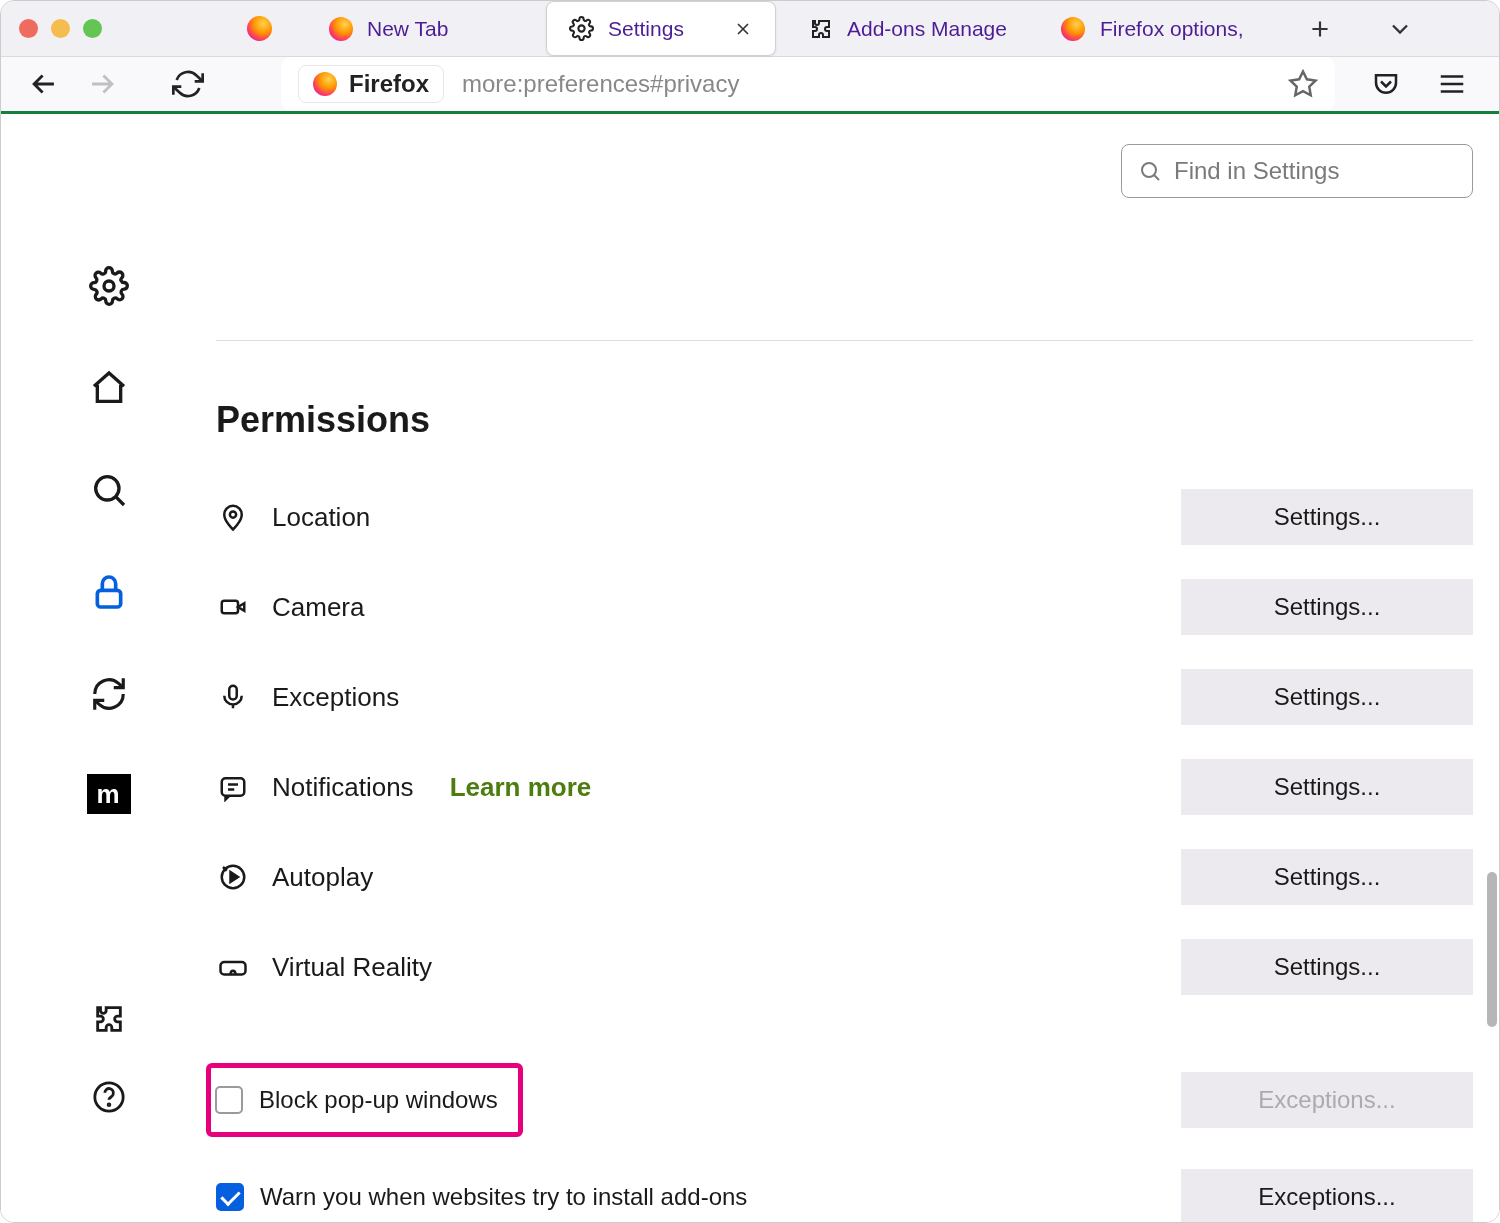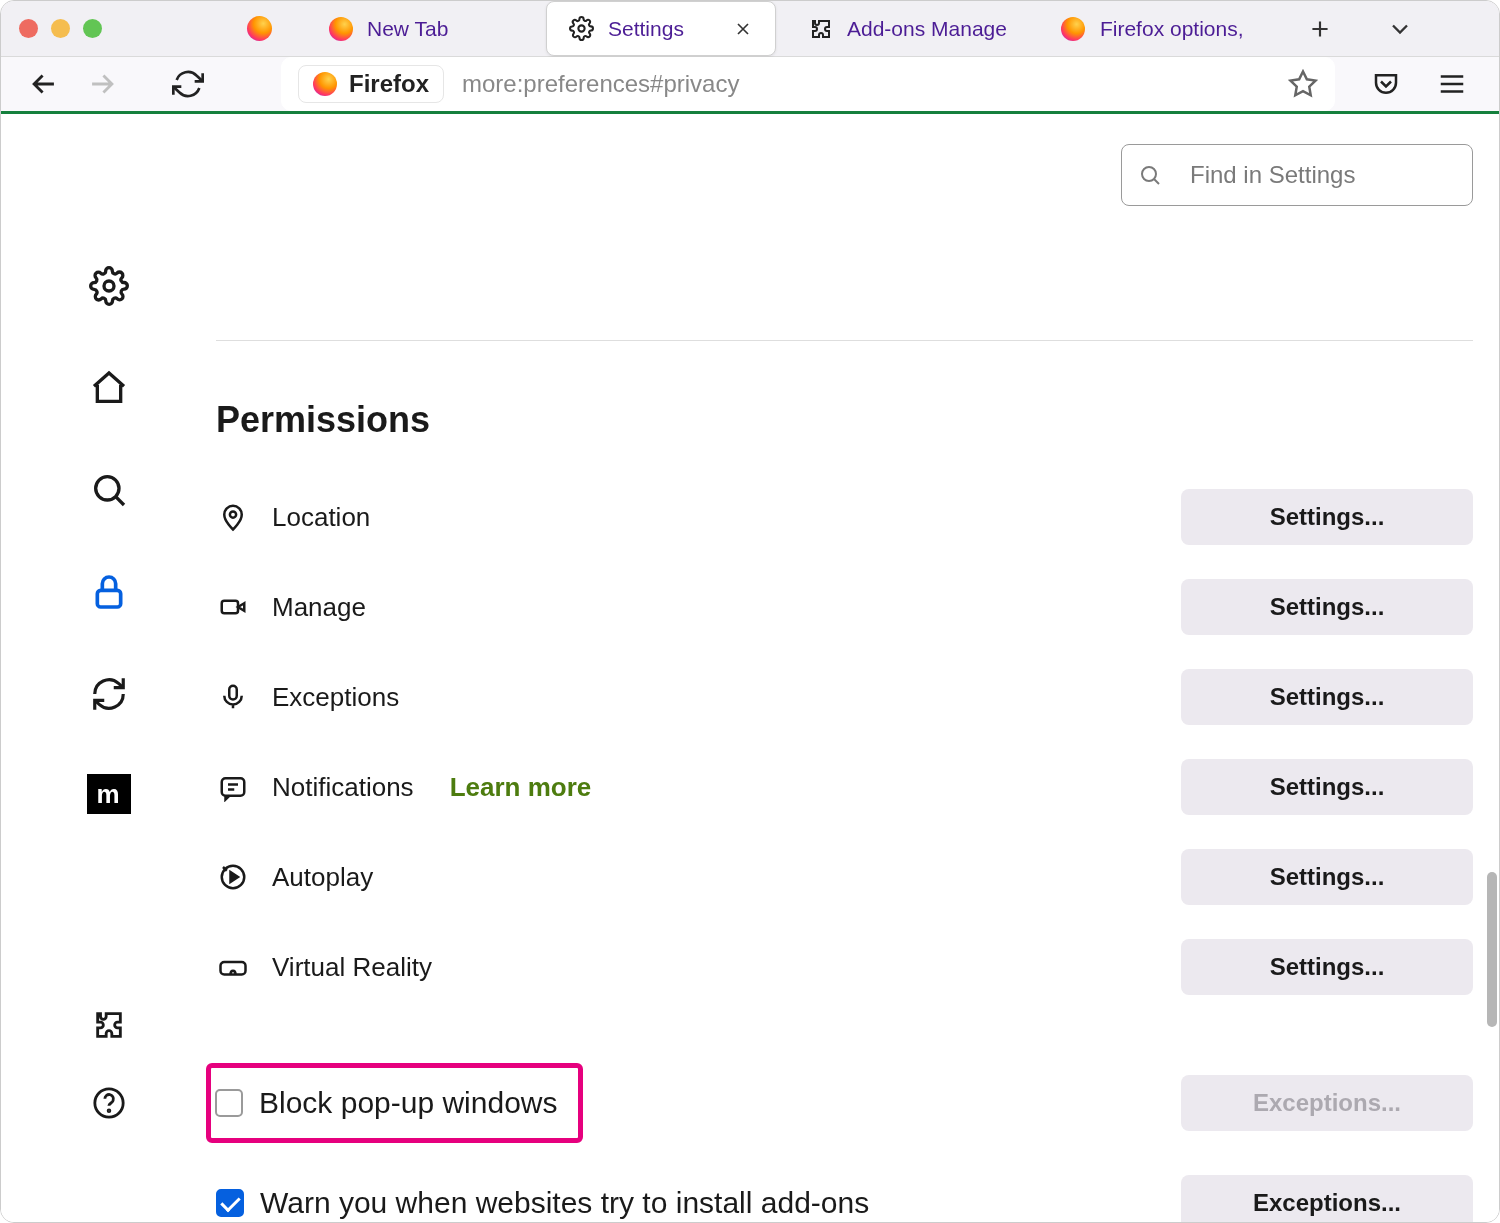--- a/index.html
+++ b/index.html
@@ -35,39 +35,39 @@
 
   
   .content { flex: 1; display: flex; position: relative; background: #fff; }
   .sidebar { width: 215px; display: flex; flex-direction: column; align-items: center; padding-top: 150px; gap: 58px; }
   .side-icon { width: 44px; height: 44px; display: flex; align-items: center; justify-content: center; color: #1a1a1a; }
   .side-icon.active { color: #0560df; }
   .side-bottom { margin-top: auto; padding-bottom: 110px; display: flex; flex-direction: column; gap: 42px; align-items: center; }
   .mozilla-badge { width: 44px; height: 40px; background: #000; color: #fff; font-weight: 700; font-size: 26px; display: flex; align-items: center; justify-content: center; letter-spacing: 1px; }
 
   .main { flex: 1; padding: 40px 26px 0 0; position: relative; }
-  .search-box { position: absolute; top: 30px; right: 26px; width: 352px; height: 62px; border: 1.5px solid #9a9a9a; border-radius: 8px; display: flex; align-items: center; padding: 0 16px; gap: 28px; color: #7a7a7a; font-size: 24px; }
+  .search-box { position: absolute; top: 30px; right: 26px; width: 352px; height: 54px; border: 1.5px solid #9a9a9a; border-radius: 8px; display: flex; align-items: center; padding: 0 16px; gap: 12px; color: #7a7a7a; font-size: 24px; }
 
   .divider { height: 1px; background: #dedede; margin: 186px 0 58px 0; }
   h2.section { font-size: 36px; font-weight: 700; color: #1a1a1a; margin-bottom: 48px; }
 
   .perm-list { display: flex; flex-direction: column; gap: 34px; }
   .perm-row { display: flex; align-items: center; gap: 22px; }
   .perm-row .icon { width: 34px; height: 34px; display: inline-flex; align-items: center; justify-content: center; color: #1a1a1a; }
   .perm-row .label { font-size: 26px; color: #1a1a1a; }
   .perm-row .link { font-size: 26px; color: #4d7c0f; margin-left: 14px; font-weight: bold; }
-  .settings-btn { margin-left: auto; background: #ece9ef; border: none; border-radius: 8px; height: 56px; padding: 0 30px; font-size: 24px; font-weight: 700; color: #1a1a1a; min-width: 292px; }
+  .settings-btn { margin-left: auto; background: #ece9ef; border: none; border-radius: 0; height: 56px; padding: 0 30px; font-size: 24px; font-weight: 400; color: #1a1a1a; min-width: 292px; }
   .settings-btn.disabled { color: #aca9b0; }
 
   .check-section { margin-top: 68px; display: flex; flex-direction: column; gap: 32px; }
   .check-row { display: flex; align-items: center; gap: 16px; }
   .chk { width: 28px; height: 28px; border: 2px solid #9a9a9a; border-radius: 5px; background: #fff; display: inline-flex; align-items: center; justify-content: center; }
   .chk.checked { background: #0560df; border-color: #0560df; }
   .chk.checked::after { content: ""; width: 8px; height: 15px; border: solid #fff; border-width: 0 3.5px 3.5px 0; transform: rotate(45deg); margin-top: -3px; }
-  .check-row .label { font-size: 30px; color: #1a1a1a; }
+  .check-row .label { font-size: 24px; color: #1a1a1a; }
   .highlight { border: 5px solid #e6007e; border-radius: 6px; padding: 18px 20px 18px 4px; margin-left: -10px; display: inline-flex; align-items: center; gap: 16px; }
 
   .scrollbar { position: absolute; right: 2px; top: 758px; width: 10px; height: 155px; background: #b6b6b6; border-radius: 5px; }
 
   svg { display: block; }
 </style>
 </head>
 <body>
 
 <div class="window">
@@ -257,21 +257,21 @@
           <button class="settings-btn">Settings...</button>
         </div>
 
         <div class="perm-row">
           <span class="icon">
             <svg width="30" height="30" viewBox="0 0 24 24" fill="none" stroke="#1a1a1a" stroke-width="2">
                 <rect x="3" y="7" width="13" height="10" rx="2"></rect>
                 <path d="M21 9l-5 3 5 3V9z"></path>
               </svg>
           </span>
-          <span class="label">Manage</span>
+          <span class="label">Camera</span>
           <button class="settings-btn">Settings...</button>
         </div>
 
         <div class="perm-row">
           <span class="icon">
             <svg width="30" height="30" viewBox="0 0 24 24" fill="none" stroke="#1a1a1a" stroke-width="2">
                 <rect x="9" y="3" width="6" height="11" rx="3"></rect>
                 <path d="M5 11a7 7 0 0 0 14 0M12 18v3"></path>
               </svg>
           </span>

